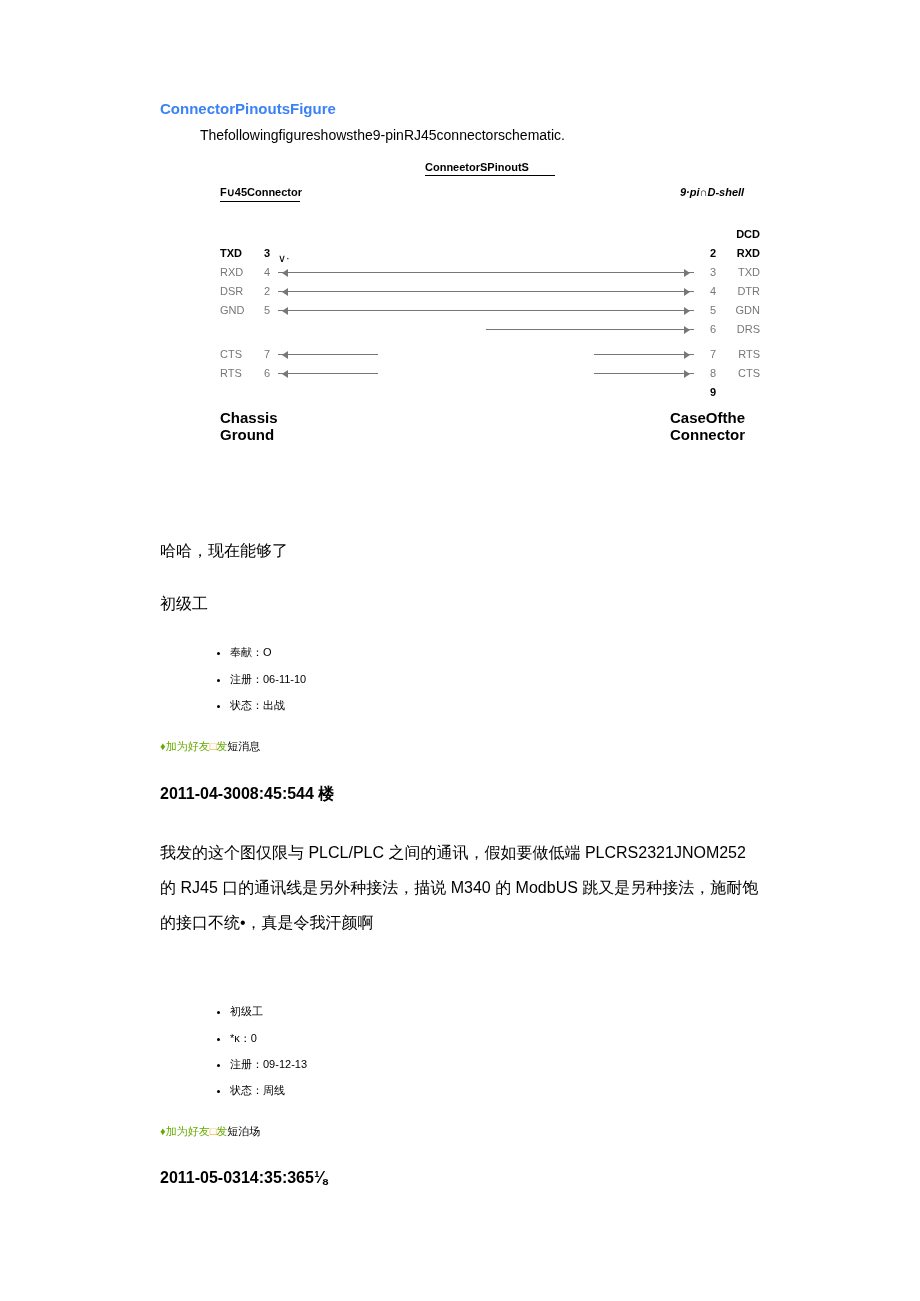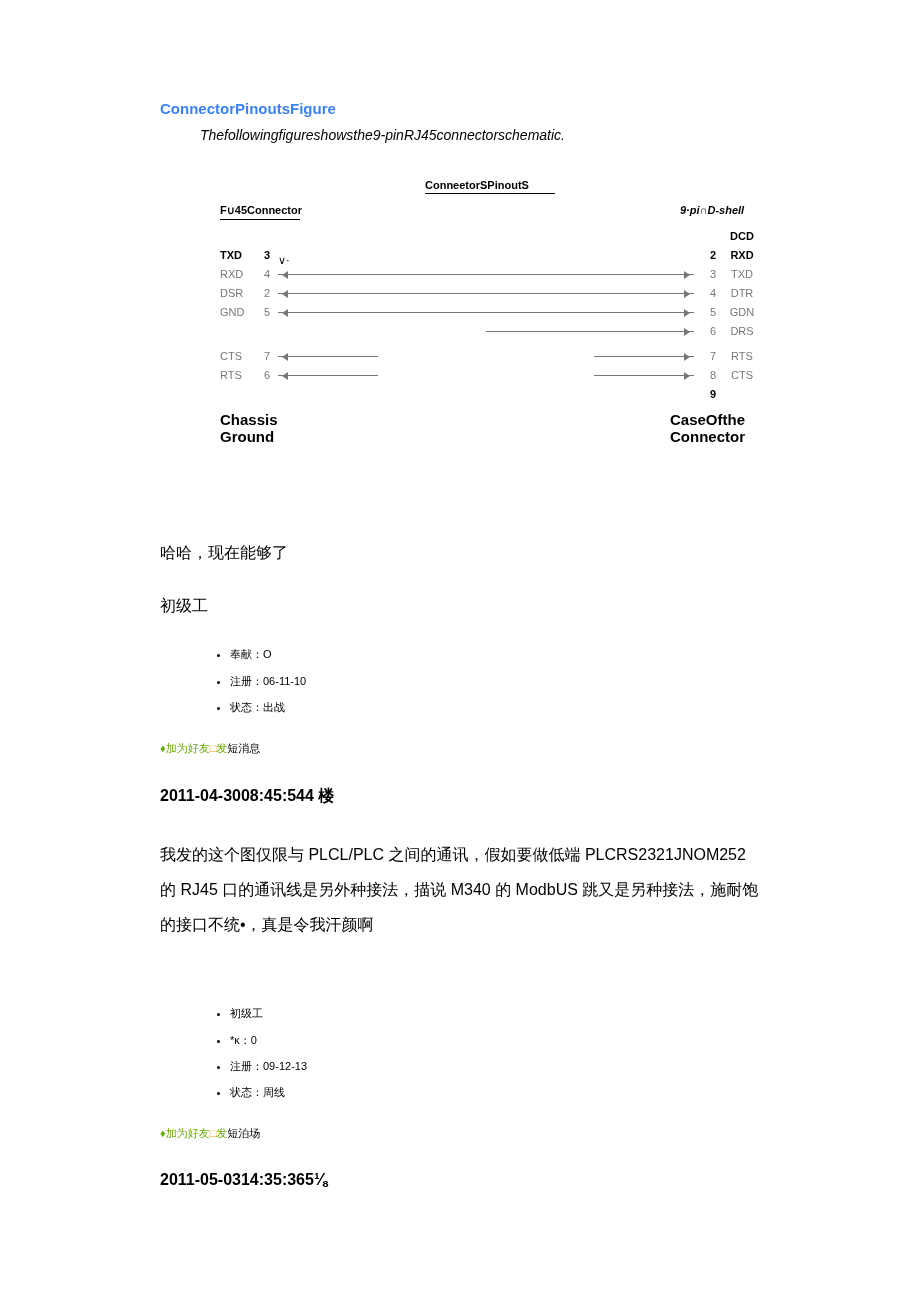--- a/index.html
+++ b/index.html
@@ -14,42 +14,41 @@
   }
   .title {
     font-weight: bold;
     font-size: 15px;
     color: #3b82f6;
     margin-bottom: 10px;
   }
   .intro {
     font-size: 14px;
     margin-left: 40px;
-    margin-bottom: 36px;
-    font-style: italic;
+    margin-bottom: 18px;
   }
   .diagram {
     margin-left: 60px;
     margin-bottom: 50px;
   }
   .diag-title {
     font-size: 11px;
     font-weight: bold;
     text-align: left;
     border-bottom: 1px solid #000;
     width: 130px;
     margin: 0 auto 10px auto;
     padding-bottom: 2px;
   }
   .diag-headers {
     display: flex;
     justify-content: space-between;
     font-size: 11px;
     font-weight: bold;
-    margin-bottom: 6px;
+    margin-bottom: 22px;
   }
   .diag-left-h {
     width: 80px;
     border-bottom: 1px solid #000;
     padding-bottom: 2px;
   }
   .diag-right-h {
     width: 80px;
     text-align: left;
     font-style: italic;
@@ -58,21 +57,21 @@
     display: flex;
     align-items: center;
     font-size: 11px;
     color: #777;
     height: 19px;
   }
   .diag-row .l-lbl { width: 36px; text-align: left; }
   .diag-row .l-num { width: 14px; text-align: right; }
   .diag-row .gap { flex: 1; position: relative; height: 1px; }
   .diag-row .r-num { width: 14px; text-align: right; margin-right: 8px; }
-  .diag-row .r-lbl { width: 36px; text-align: center; }
+  .diag-row .r-lbl { width: 36px; text-align: right; }
   .line { position:absolute; top:50%; left:8px; right:8px; border-top:1px solid #777; }
   .arrow-r::after { content:""; position:absolute; right:4px; top:-4px; border-left:6px solid #777; border-top:4px solid transparent; border-bottom:4px solid transparent;}
   .arrow-l::before { content:""; position:absolute; left:4px; top:-4px; border-right:6px solid #777; border-top:4px solid transparent; border-bottom:4px solid transparent;}
   .diag-footer {
     display: flex;
     justify-content: space-between;
     font-size: 15px;
     font-weight: bold;
     margin-top: 8px;
   }

